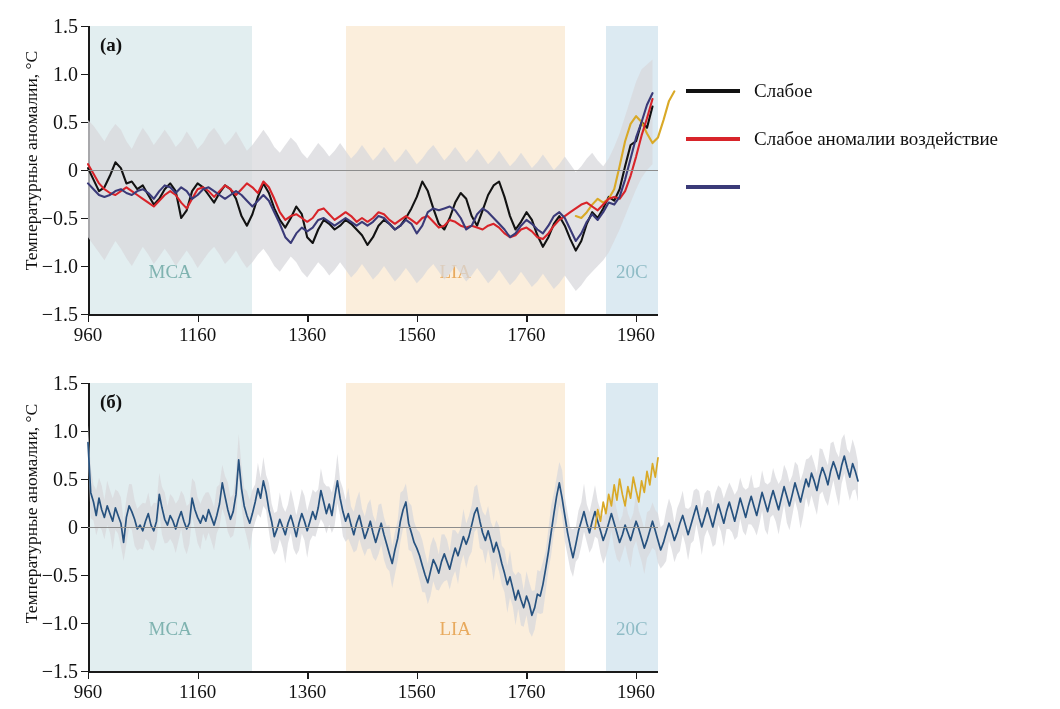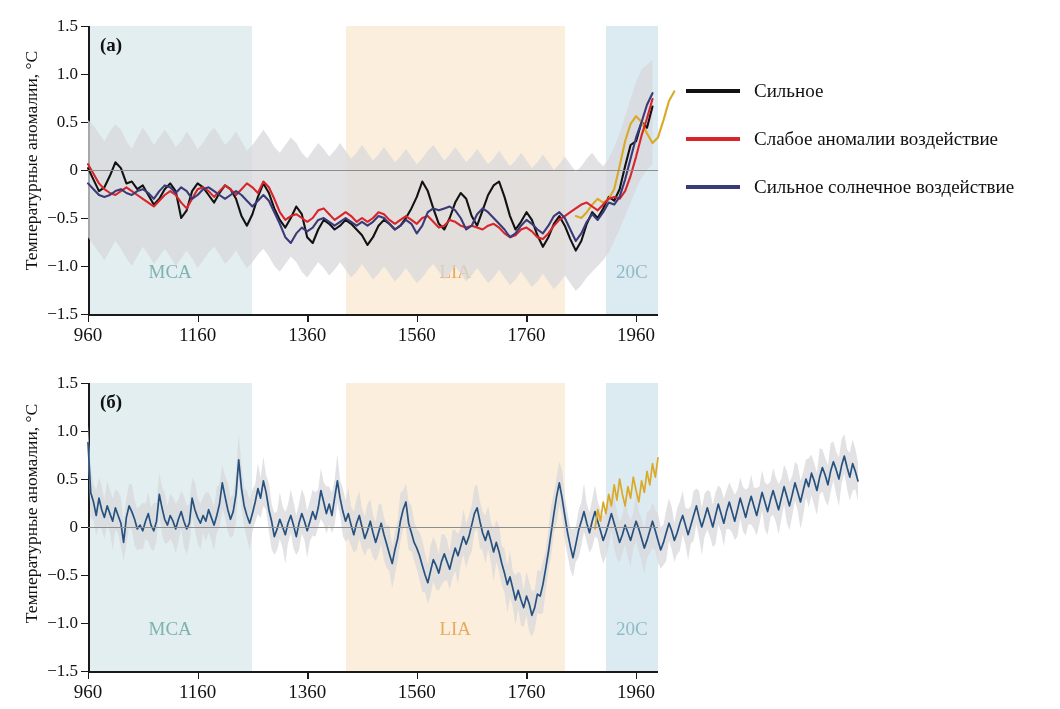--- a/index.html
+++ b/index.html
@@ -54,21 +54,21 @@
   .ytick {
     position: absolute; left: -7px;
     width: 7px; height: 1.4px;
     background: #1a1a1a;
   }
   .ytick-label {
     position: absolute;
     right: 100%;
     margin-right: 10px;
     transform: translateY(-50%);
-    font-size: 17px;
+    font-size: 20px;
     color: #111;
     white-space: nowrap;
   }
   .xtick {
     position: absolute; bottom: -8px;
     width: 1.4px; height: 8px;
     background: #1a1a1a;
   }
   .xtick-label {
     position: absolute;
@@ -171,29 +171,28 @@
         <div class="xtick" style="left: 328.846px;"></div>
         <div class="xtick-label" style="left: 328.846px;">1560</div>
         <div class="xtick" style="left: 438.462px;"></div>
         <div class="xtick-label" style="left: 438.462px;">1760</div>
         <div class="xtick" style="left: 548.077px;"></div>
         <div class="xtick-label" style="left: 548.077px;">1960</div>
       </div>
     <div class="legend" id="legend-a">
         <div class="legend-row">
           <span class="legend-swatch" style="background: rgb(18, 18, 18);"></span>
-          <span class="legend-text">Сильное</span>
+          <span class="legend-text">Слабое</span>
         </div>
         <div class="legend-row">
           <span class="legend-swatch" style="background: rgb(216, 36, 42);"></span>
           <span class="legend-text">Слабое аномалии воздействие</span>
         </div>
         <div class="legend-row">
           <span class="legend-swatch" style="background: rgb(58, 58, 120);"></span>
-          <span class="legend-text">Сильное солнечное воздействие</span>
         </div>
       </div>
   </div>
 
   <div class="panel" id="panel-b">
     <div class="ytitle">Температурные аномалии, °C</div>
     <div class="plot" id="plot-b">
         <div class="band" style="left: 517.933px; width: 52.0673px; background: rgb(220, 234, 242);"></div>
         <div class="band" style="left: 257.596px; width: 219.231px; background: rgb(251, 238, 220);"></div>
         <div class="band" style="left: 0px; width: 164.423px; background: rgb(226, 238, 240);"></div>

